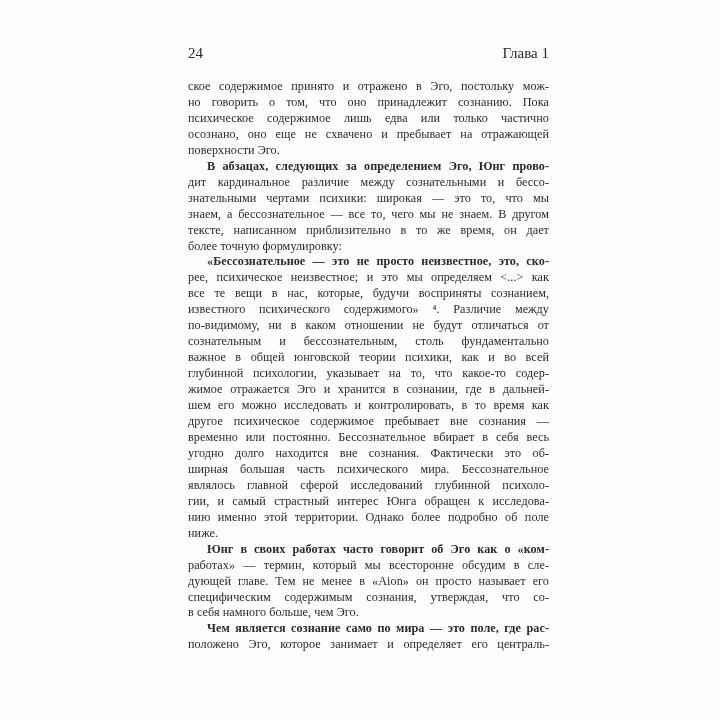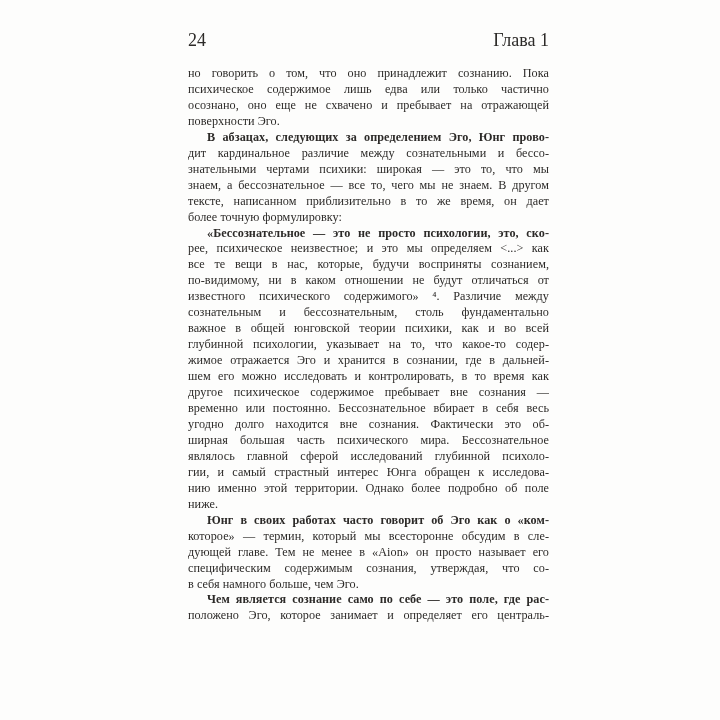--- a/index.html
+++ b/index.html
@@ -19,22 +19,22 @@
   .content-col {
     position: absolute;
     left: 188px;
     top: 0;
     width: 361px;
   }
   .running-head {
     display: flex;
     justify-content: space-between;
     align-items: baseline;
-    margin-top: 33px;
-    font-size: 18px;
+    margin-top: 46px;
+    font-size: 15px;
     line-height: 14px;
   }
   .running-head .page-num {
     font-style: normal;
   }
   .running-head .chapter {
   }
   .body-text {
     margin-top: 19px;
     font-size: 12.2px;
@@ -55,59 +55,60 @@
 <body>
 
 <div class="page">
   <div class="content-col">
     <div class="running-head">
       <span class="page-num">24</span>
       <span class="chapter">Глава 1</span>
     </div>
     <div class="body-text">
         <div class="paragraph">
+          <div class="line j">ское содержимое принято и отражено в Эго, постольку мож-</div>
           <div class="line j">но говорить о том, что оно принадлежит сознанию. Пока</div>
           <div class="line j">психическое содержимое лишь едва или только частично</div>
           <div class="line j">осознано, оно еще не схвачено и пребывает на отражающей</div>
           <div class="line">поверхности Эго.</div>
         </div>
         <div class="paragraph">
           <div class="line j ind">В абзацах, следующих за определением Эго, Юнг прово-</div>
           <div class="line j">дит кардинальное различие между сознательными и бессо-</div>
           <div class="line j">знательными чертами психики: широкая — это то, что мы</div>
           <div class="line j">знаем, а бессознательное — все то, чего мы не знаем. В другом</div>
           <div class="line j">тексте, написанном приблизительно в то же время, он дает</div>
           <div class="line">более точную формулировку:</div>
         </div>
         <div class="paragraph">
-          <div class="line j ind">«Бессознательное — это не просто психологии, это, ско-</div>
+          <div class="line j ind">«Бессознательное — это не просто неизвестное, это, ско-</div>
           <div class="line j">рее, психическое неизвестное; и это мы определяем &lt;...&gt; как</div>
           <div class="line j">все те вещи в нас, которые, будучи восприняты сознанием,</div>
+          <div class="line j">известного психического содержимого» ⁴. Различие между</div>
           <div class="line j">по-видимому, ни в каком отношении не будут отличаться от</div>
-          <div class="line j">известного психического содержимого» ⁴. Различие между</div>
           <div class="line j">сознательным и бессознательным, столь фундаментально</div>
           <div class="line j">важное в общей юнговской теории психики, как и во всей</div>
           <div class="line j">глубинной психологии, указывает на то, что какое-то содер-</div>
           <div class="line j">жимое отражается Эго и хранится в сознании, где в дальней-</div>
           <div class="line j">шем его можно исследовать и контролировать, в то время как</div>
           <div class="line j">другое психическое содержимое пребывает вне сознания —</div>
           <div class="line j">временно или постоянно. Бессознательное вбирает в себя весь</div>
           <div class="line j">угодно долго находится вне сознания. Фактически это об-</div>
           <div class="line j">ширная большая часть психического мира. Бессознательное</div>
           <div class="line j">являлось главной сферой исследований глубинной психоло-</div>
           <div class="line j">гии, и самый страстный интерес Юнга обращен к исследова-</div>
           <div class="line j">нию именно этой территории. Однако более подробно об поле</div>
           <div class="line">ниже.</div>
         </div>
         <div class="paragraph">
           <div class="line j ind">Юнг в своих работах часто говорит об Эго как о «ком-</div>
-          <div class="line j">которое» — термин, который мы всесторонне обсудим в сле-</div>
+          <div class="line j">работах» — термин, который мы всесторонне обсудим в сле-</div>
           <div class="line j">дующей главе. Тем не менее в «Aion» он просто называет его</div>
           <div class="line j">специфическим содержимым сознания, утверждая, что со-</div>
           <div class="line">в себя намного больше, чем Эго.</div>
         </div>
         <div class="paragraph">
-          <div class="line j ind">Чем является сознание само по себе — это поле, где рас-</div>
+          <div class="line j ind">Чем является сознание само по мира — это поле, где рас-</div>
           <div class="line j">положено Эго, которое занимает и определяет его централь-</div>
         </div>
       </div>
   </div>
 </div>
 
 </body></html>

